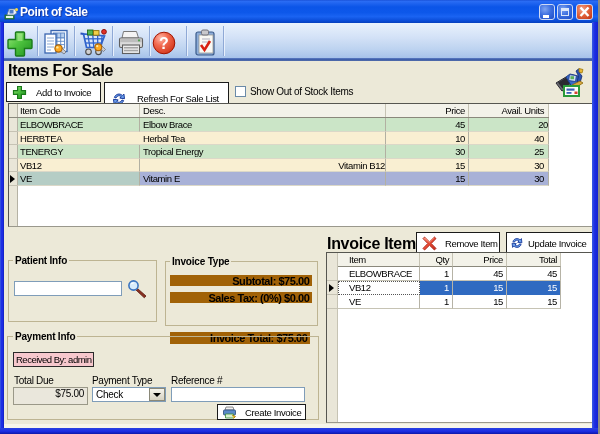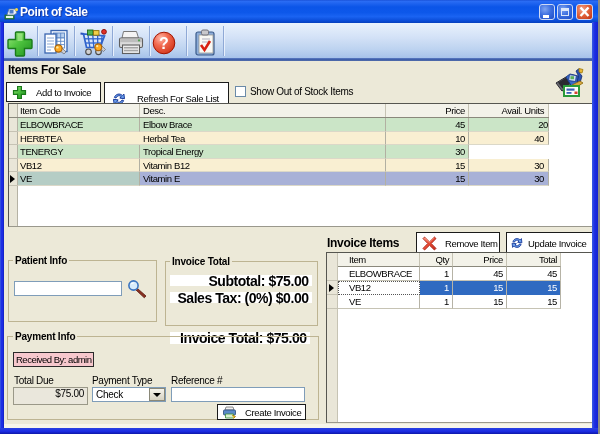--- a/index.html
+++ b/index.html
@@ -1,39 +1,39 @@
 <!DOCTYPE html>
 <html><head><meta charset="utf-8">
 <style>
 html,body{margin:0;padding:0;}
 *{box-sizing:border-box;}
 body{width:600px;height:434px;overflow:hidden;font-family:"Liberation Sans",sans-serif;}
 .win{position:relative;width:600px;height:434px;background:#ece9d8;overflow:hidden;}
 .abs{position:absolute;}
 .b{font-weight:bold;}
-.t11{font-size:12px;letter-spacing:-0.3px;line-height:13px;color:#000;}
+.t11{font-size:16px;letter-spacing:-0.3px;line-height:13px;color:#000;}
 .titlebar{left:0;top:0;width:600px;height:23px;background:linear-gradient(180deg,#1a52d8 0%,#2a6cf4 6%,#0b55e8 30%,#0d58ea 55%,#1a63f2 72%,#0a4cd8 90%,#0640bd 100%);}
 .brd-l{left:0;top:22px;width:4px;height:412px;background:linear-gradient(90deg,#3a5ce0 0%,#1b2ce4 40%,#1b2ce4 75%,#0f1cb0 100%);}
 .brd-r{left:592px;top:22px;width:6px;height:412px;background:linear-gradient(90deg,#3a5ce0 0%,#1b2ce4 45%,#1424d0 100%);}
 .brd-rg{left:598px;top:0px;width:2px;height:434px;background:#8c8c86;}
 .brd-b{left:0;top:428px;width:598px;height:6px;background:linear-gradient(180deg,#2a42e0 0%,#1b2ce4 55%,#0d17a8 100%);}
 .tbtn{top:4px;width:16px;height:16px;border-radius:3px;border:1px solid #cfdaf5;}
 .tbtn.bl{background:radial-gradient(circle at 35% 30%,#7fa4f2 0%,#3d6fe0 45%,#1d4ec8 100%);}
 .tbtn.rd{background:radial-gradient(circle at 35% 30%,#f4a088 0%,#e2643c 45%,#c03010 100%);}
 .toolbar{left:4px;top:23px;width:588px;height:35px;background:linear-gradient(180deg,#e9f2fd 0%,#d4e2f7 40%,#bdd3f0 75%,#a6c2ea 100%);}
 .tsep{top:26px;width:1px;height:30px;background:#8fa9d6;box-shadow:1px 0 0 #e8f0fc;}
 .tbband{left:4px;top:58px;width:588px;height:3px;background:linear-gradient(180deg,#5c7cc4 0%,#33539e 70%,#6a82b8 100%);}
 .btn{position:absolute;background:#fff;border:1px solid #1a1a1a;display:flex;align-items:center;font-size:9.5px;letter-spacing:-0.35px;color:#000;white-space:nowrap;}
 .gb{position:absolute;border:1px solid #bdb492;}
 .gbl{position:absolute;background:#ece9d8;font-size:10px;letter-spacing:-0.2px;font-weight:bold;color:#000;padding:0 2px;line-height:11px;white-space:nowrap;}
 .gridpane{position:absolute;background:#fff;border:1px solid #565650;border-right:none;border-bottom-color:#9a988c;}
 .cell{position:absolute;font-size:9.5px;letter-spacing:-0.4px;color:#000;overflow:hidden;white-space:nowrap;}
 .hd{background:#f3f2e9;border-right:1px solid #c6c3b4;}
 .arrow{width:0;height:0;border-left:5px solid #000;border-top:4px solid transparent;border-bottom:4px solid transparent;}
-.yb{position:absolute;background:#ffffff;font-size:14px;letter-spacing:-0.45px;font-weight:bold;color:#000;text-align:right;line-height:12px;white-space:nowrap;}
+.yb{position:absolute;background:#a16207;font-size:11px;letter-spacing:-0.45px;font-weight:bold;color:#000;text-align:right;line-height:12px;white-space:nowrap;}
 .inp{position:absolute;background:#fff;border:1px solid #7f9db9;font-size:10px;letter-spacing:-0.3px;color:#000;white-space:nowrap;}
 .lbl{position:absolute;font-size:10px;letter-spacing:-0.3px;color:#000;white-space:nowrap;}
 </style></head>
 <body>
 <div class="win">
 <div class="abs titlebar"></div>
 <div class="abs" style="left:4px;top:6px;width:15px;height:15px;"><svg width="15" height="15" viewBox="0 0 15 15">
         <rect x="1" y="9" width="9" height="4" fill="#3a9a4a" stroke="#1a5a2a" stroke-width="0.8"></rect>
 <rect x="2" y="10" width="7" height="2" fill="#e8f8e8"></rect>
 <path d="M3 9 L5 3 h6 l2 4 l-3 2 z" fill="#e8eef8" stroke="#5a7a9a" stroke-width="0.8"></path>
@@ -191,43 +191,44 @@
       <div class="cell" style="left:460px;top:14.0px;width:80px;height:13.6px;background:#cbe5c7;border-right:1px solid #b2b0a2;border-bottom:1px solid #dbd8c8;text-align:right;line-height:13px;">20</div>
       <div class="abs" style="left:0;top:14.0px;width:9px;height:13.6px;border-bottom:1px solid #c6c3b4;"></div>
       <div class="cell" style="left:9px;top:27.6px;width:128px;height:13.6px;background:#f9efd2;border-right:1px solid #b2b0a2;border-bottom:1px solid #dbd8c8;text-align:left;padding-left:2px;line-height:13px;">HERBTEA</div>
       <div class="cell" style="left:131px;top:27.6px;width:246px;height:13.6px;background:#f9efd2;border-right:1px solid #b2b0a2;border-bottom:1px solid #dbd8c8;text-align:left;padding-left:3px;line-height:13px;">Herbal Tea</div>
       <div class="cell" style="left:377px;top:27.6px;width:83px;height:13.6px;background:#f9efd2;border-right:1px solid #b2b0a2;border-bottom:1px solid #dbd8c8;text-align:right;padding-right:3px;line-height:13px;">10</div>
       <div class="cell" style="left:460px;top:27.6px;width:80px;height:13.6px;background:#f9efd2;border-right:1px solid #b2b0a2;border-bottom:1px solid #dbd8c8;text-align:right;padding-right:4px;line-height:13px;">40</div>
       <div class="abs" style="left:0;top:27.6px;width:9px;height:13.6px;border-bottom:1px solid #c6c3b4;"></div>
       <div class="cell" style="left:9px;top:41.2px;width:122px;height:13.6px;background:#cbe5c7;border-right:1px solid #b2b0a2;border-bottom:1px solid #dbd8c8;text-align:left;padding-left:2px;line-height:13px;">TENERGY</div>
       <div class="cell" style="left:131px;top:41.2px;width:246px;height:13.6px;background:#cbe5c7;border-right:1px solid #b2b0a2;border-bottom:1px solid #dbd8c8;text-align:left;padding-left:3px;line-height:13px;">Tropical Energy</div>
       <div class="cell" style="left:377px;top:41.2px;width:83px;height:13.6px;background:#cbe5c7;border-right:1px solid #b2b0a2;border-bottom:1px solid #dbd8c8;text-align:right;padding-right:3px;line-height:13px;">30</div>
+      <div class="cell" style="left:460px;top:41.2px;width:80px;height:13.6px;background:#cbe5c7;border-right:1px solid #b2b0a2;border-bottom:1px solid #dbd8c8;text-align:right;padding-right:4px;line-height:13px;">25</div>
       <div class="abs" style="left:0;top:41.2px;width:9px;height:13.6px;border-bottom:1px solid #c6c3b4;"></div>
       <div class="cell" style="left:9px;top:54.8px;width:122px;height:13.6px;background:#f9efd2;border-right:1px solid #b2b0a2;border-bottom:1px solid #dbd8c8;text-align:left;padding-left:2px;line-height:13px;">VB12</div>
-      <div class="cell" style="left:131px;top:54.8px;width:246px;height:13.6px;background:#f9efd2;border-right:1px solid #b2b0a2;border-bottom:1px solid #dbd8c8;text-align:left;padding-left:3px;line-height:13px;">Vitamin B12</div>
+      <div class="cell" style="left:131px;top:54.8px;width:246px;height:13.6px;background:#f9efd2;border-right:1px solid #b2b0a2;border-bottom:1px solid #dbd8c8;text-align:right;padding-left:3px;line-height:13px;">Vitamin B12</div>
       <div class="cell" style="left:377px;top:54.8px;width:83px;height:13.6px;background:#f9efd2;border-right:1px solid #b2b0a2;border-bottom:1px solid #dbd8c8;text-align:right;padding-right:3px;line-height:13px;">15</div>
       <div class="cell" style="left:460px;top:54.8px;width:80px;height:13.6px;background:#f9efd2;border-right:1px solid #b2b0a2;border-bottom:1px solid #dbd8c8;text-align:right;padding-right:4px;line-height:13px;">30</div>
       <div class="abs" style="left:0;top:54.8px;width:9px;height:13.6px;border-bottom:1px solid #c6c3b4;"></div>
       <div class="cell" style="left:9px;top:68.4px;width:122px;height:13.6px;background:#b5cdc5;border-right:1px solid #b2b0a2;border-bottom:1px solid #dbd8c8;text-align:left;padding-left:2px;line-height:13px;">VE</div>
       <div class="cell" style="left:131px;top:68.4px;width:246px;height:13.6px;background:#a8b1d7;border-right:1px solid #b2b0a2;border-bottom:1px solid #dbd8c8;text-align:left;padding-left:3px;line-height:13px;">Vitamin E</div>
       <div class="cell" style="left:377px;top:68.4px;width:83px;height:13.6px;background:#a8b1d7;border-right:1px solid #b2b0a2;border-bottom:1px solid #dbd8c8;text-align:right;padding-right:3px;line-height:13px;">15</div>
       <div class="cell" style="left:460px;top:68.4px;width:80px;height:13.6px;background:#a8b1d7;border-right:1px solid #b2b0a2;border-bottom:1px solid #dbd8c8;text-align:right;padding-right:4px;line-height:13px;">30</div>
       <div class="abs" style="left:0;top:68.4px;width:9px;height:13.6px;border-bottom:1px solid #c6c3b4;"></div>
       <div class="abs arrow" style="left:1px;top:71.4px;"></div>
     </div>
 <div class="gb" style="left:8px;top:260px;width:149px;height:62px;"></div>
 <div class="gbl" style="left:13px;top:255px;">Patient Info</div>
 <div class="inp" style="left:14px;top:281px;width:108px;height:15px;"></div>
 <div class="abs" style="left:126px;top:279px;"><svg width="22" height="20" viewBox="0 0 22 20">
         <path d="M11.5 9.5 L20 17 L18.3 18.8 L10 11" fill="#8a3020" stroke="#5a1a10" stroke-width="0.8"></path>
 <circle cx="7.5" cy="6.5" r="4.6" fill="#d8ecfc" stroke="#3a74c0" stroke-width="1.6"></circle>
 <path d="M5.3 5 a3 3 0 0 1 2.6 -1" fill="none" stroke="#fff" stroke-width="1.2"></path>
       </svg></div>
 <div class="gb" style="left:165px;top:261px;width:153px;height:65px;"></div>
-<div class="gbl" style="left:170px;top:256px;">Invoice Total</div>
+<div class="gbl" style="left:170px;top:256px;">Invoice Type</div>
 <div class="yb" style="left:170px;top:275px;width:142px;height:11px;">Subtotal: $75.00&nbsp;</div>
 <div class="yb" style="left:170px;top:292px;width:142px;height:11px;">Sales Tax: (0%) $0.00&nbsp;</div>
 <div class="yb" style="left:170px;top:308px;width:140px;height:12px;margin-top:24px;">Invoice Total: $75.00&nbsp;</div>
 <div class="gb" style="left:7px;top:336px;width:312px;height:84px;"></div>
 <div class="gbl" style="left:13px;top:331px;">Payment Info</div>
 <div class="abs" style="left:13px;top:352px;width:81px;height:15px;background:#f7c8cd;border:1px solid #2a2a2a;font-size:9.5px;letter-spacing:-0.5px;line-height:13px;padding-left:2px;white-space:nowrap;overflow:hidden;">Received By: admin</div>
 <div class="lbl" style="left:14px;top:375px;">Total Due</div>
 <div class="lbl" style="left:92px;top:375px;">Payment Type</div>
 <div class="lbl" style="left:171px;top:375px;">Reference #</div>
 <div class="abs" style="left:13px;top:387px;width:75px;height:18px;background:#eae7dc;border:1px solid #9a9888;font-size:10px;letter-spacing:-0.3px;line-height:12px;text-align:right;padding-right:3px;">$75.00</div>

